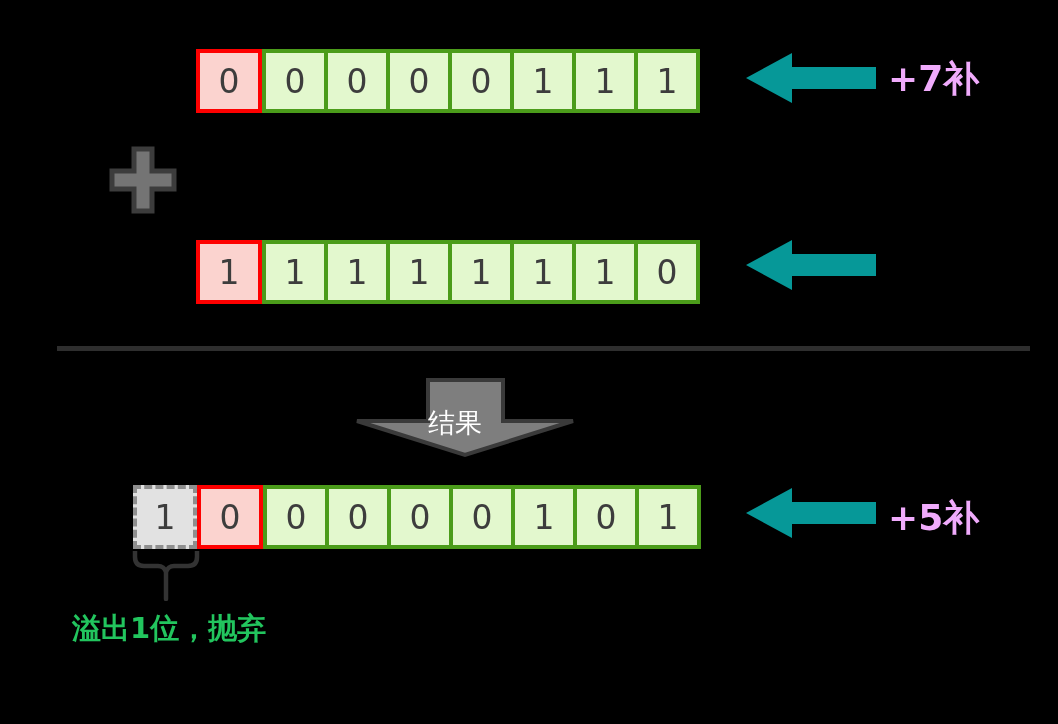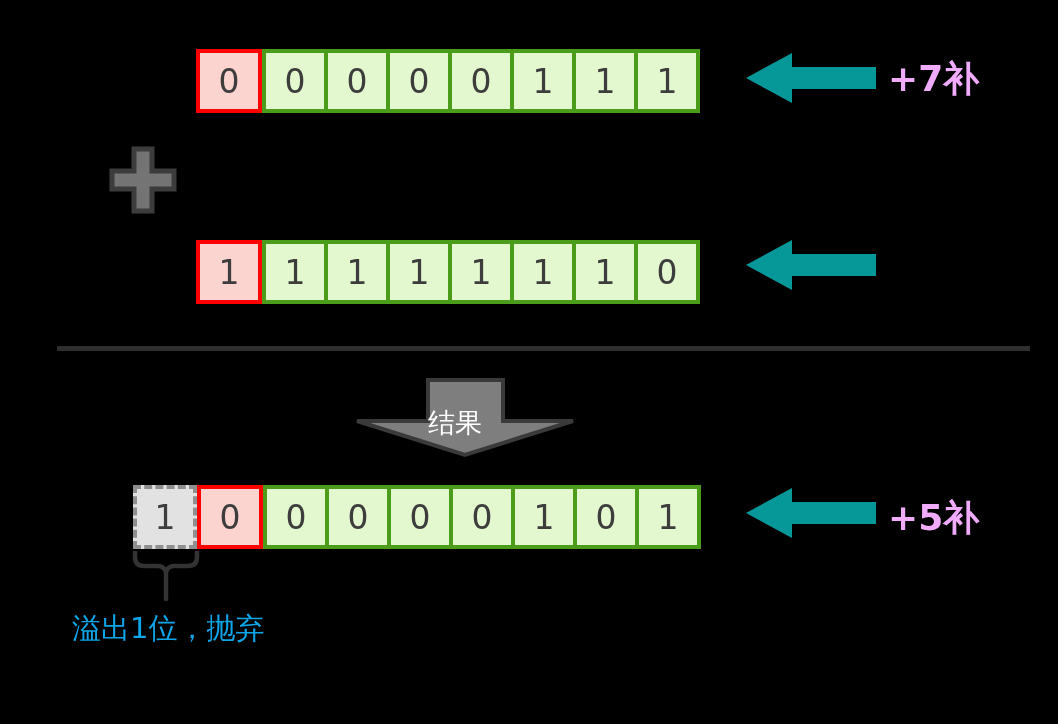--- a/index.html
+++ b/index.html
@@ -34,21 +34,21 @@
   .divider{
     position:absolute;left:57px;top:346px;width:973px;height:5px;
     background:#2e2e2e;
   }
   .result-text{
     position:absolute;left:428px;top:401px;width:76px;height:30px;
     text-align:left;font-size:27px;color:#ffffff;line-height:30px;margin-top:7px;
   }
   .note-text{
     position:absolute;left:72px;top:609px;
-    font-size:29px;font-weight:normal;color:#0ea5e9;white-space:nowrap;
+    font-size:29px;font-weight:bold;color:#22c55e;white-space:nowrap;
   }
 </style>
 </head>
 <body>
 
 <div class="canvas">
 
   <svg class="abs" style="left:108px;top:145px" width="70" height="70" viewBox="0 0 70 70">
     <polygon points="26,4 44,4 44,26 66,26 66,44 44,44 44,66 26,66 26,44 4,44 4,26 26,26" fill="#747474" stroke="#3c3c3c" stroke-width="5" stroke-linejoin="miter"></polygon>
   </svg>

